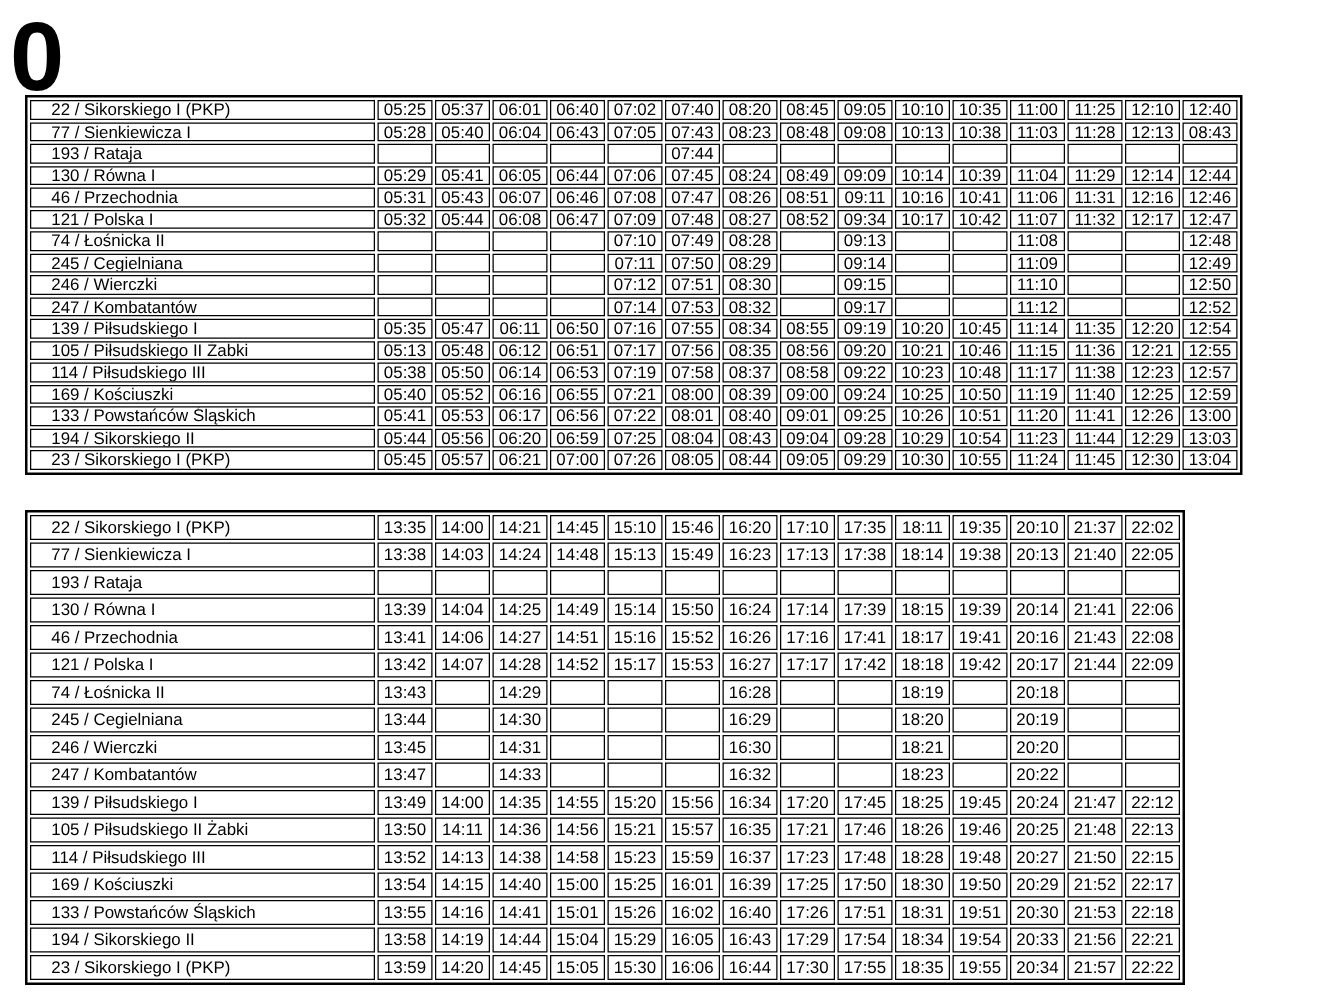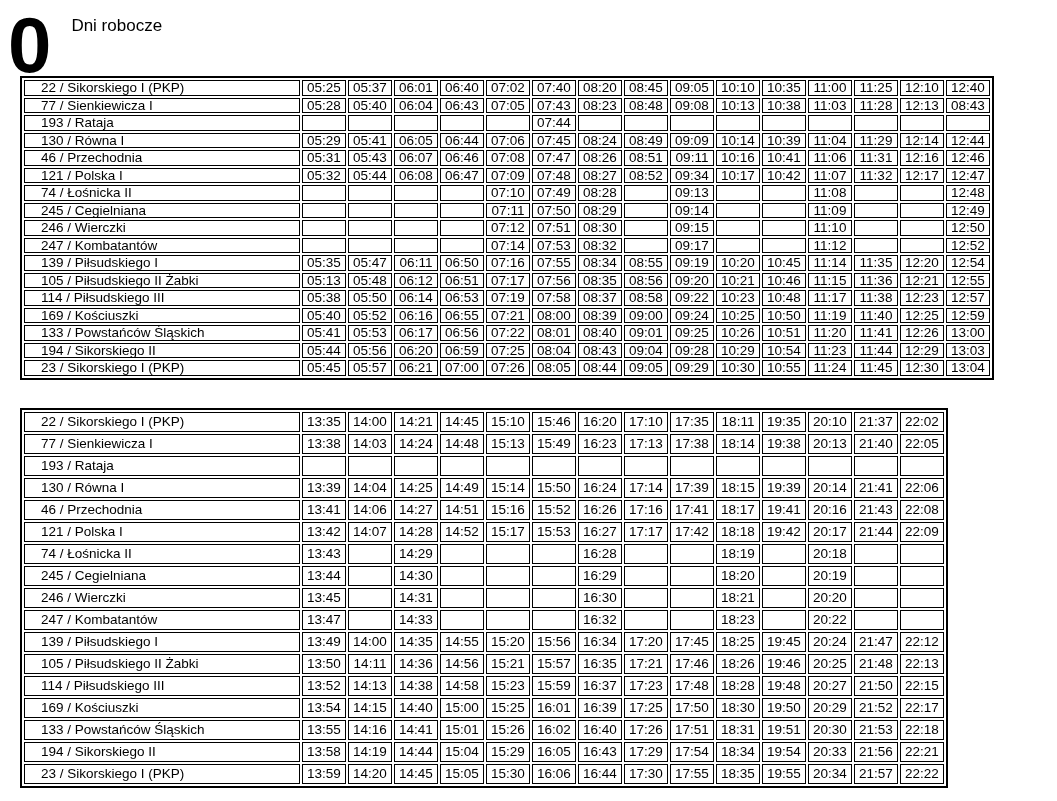--- a/index.html
+++ b/index.html
@@ -72,21 +72,20 @@
   #table-afternoon td { height: 18px; }
 </style>
 </head>
 <body>
 
 <div class="page">
 
   <div class="header">
     <div class="route-number">0</div>
     <div class="header-text">
-      <div>Dni robocze</div>
     </div>
   </div>
 
   <table class="timetable" id="table-morning">
     <tbody>
         <tr>
           <td class="stop">22 / Sikorskiego I (PKP)</td>
           <td class="time">05:25</td>
           <td class="time">05:37</td>
           <td class="time">06:01</td>

